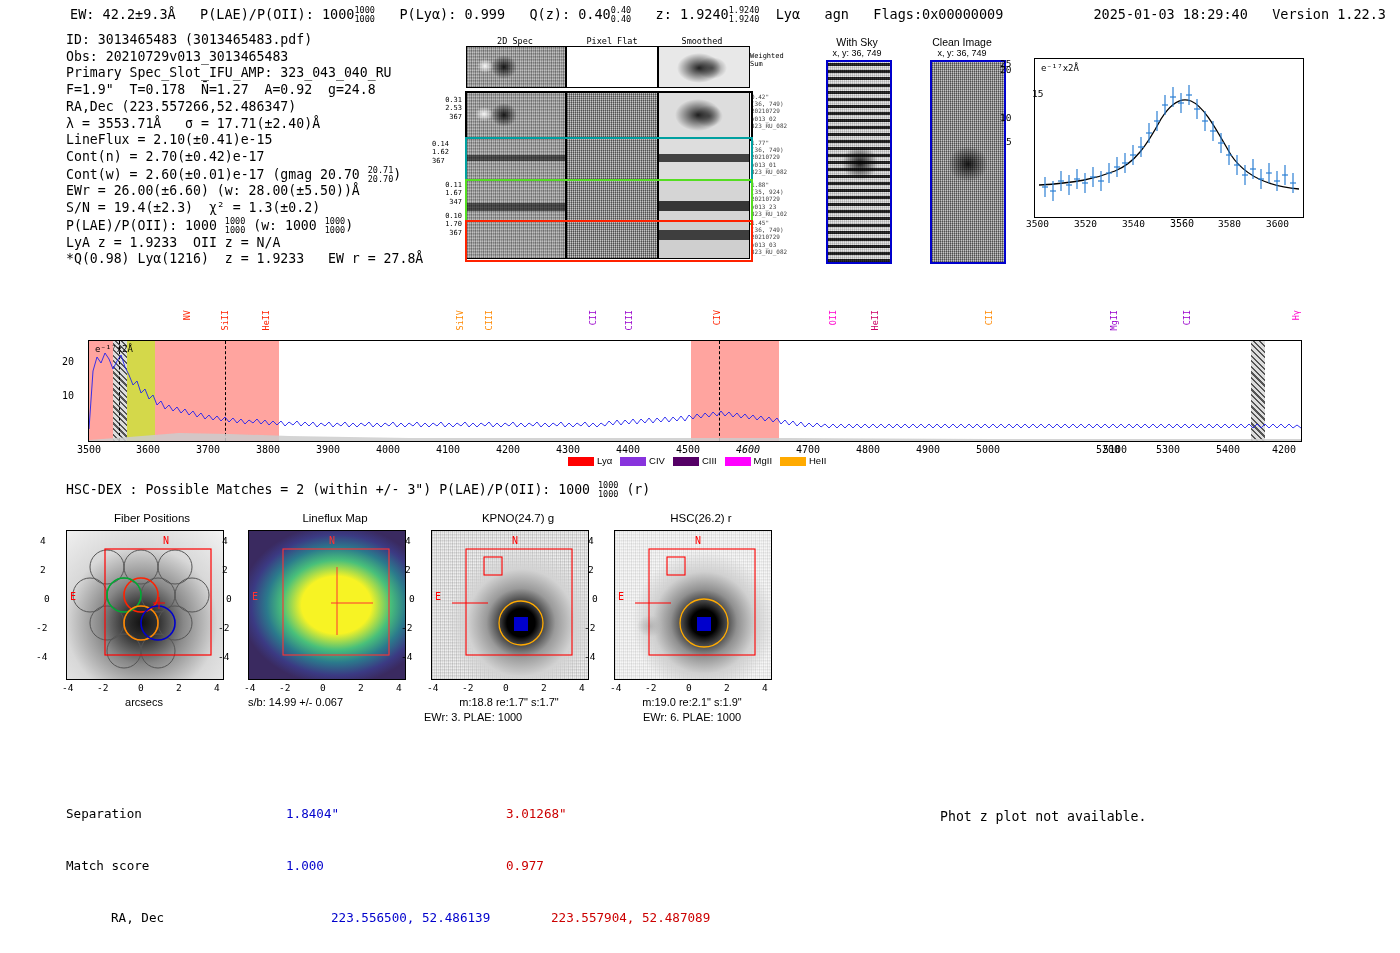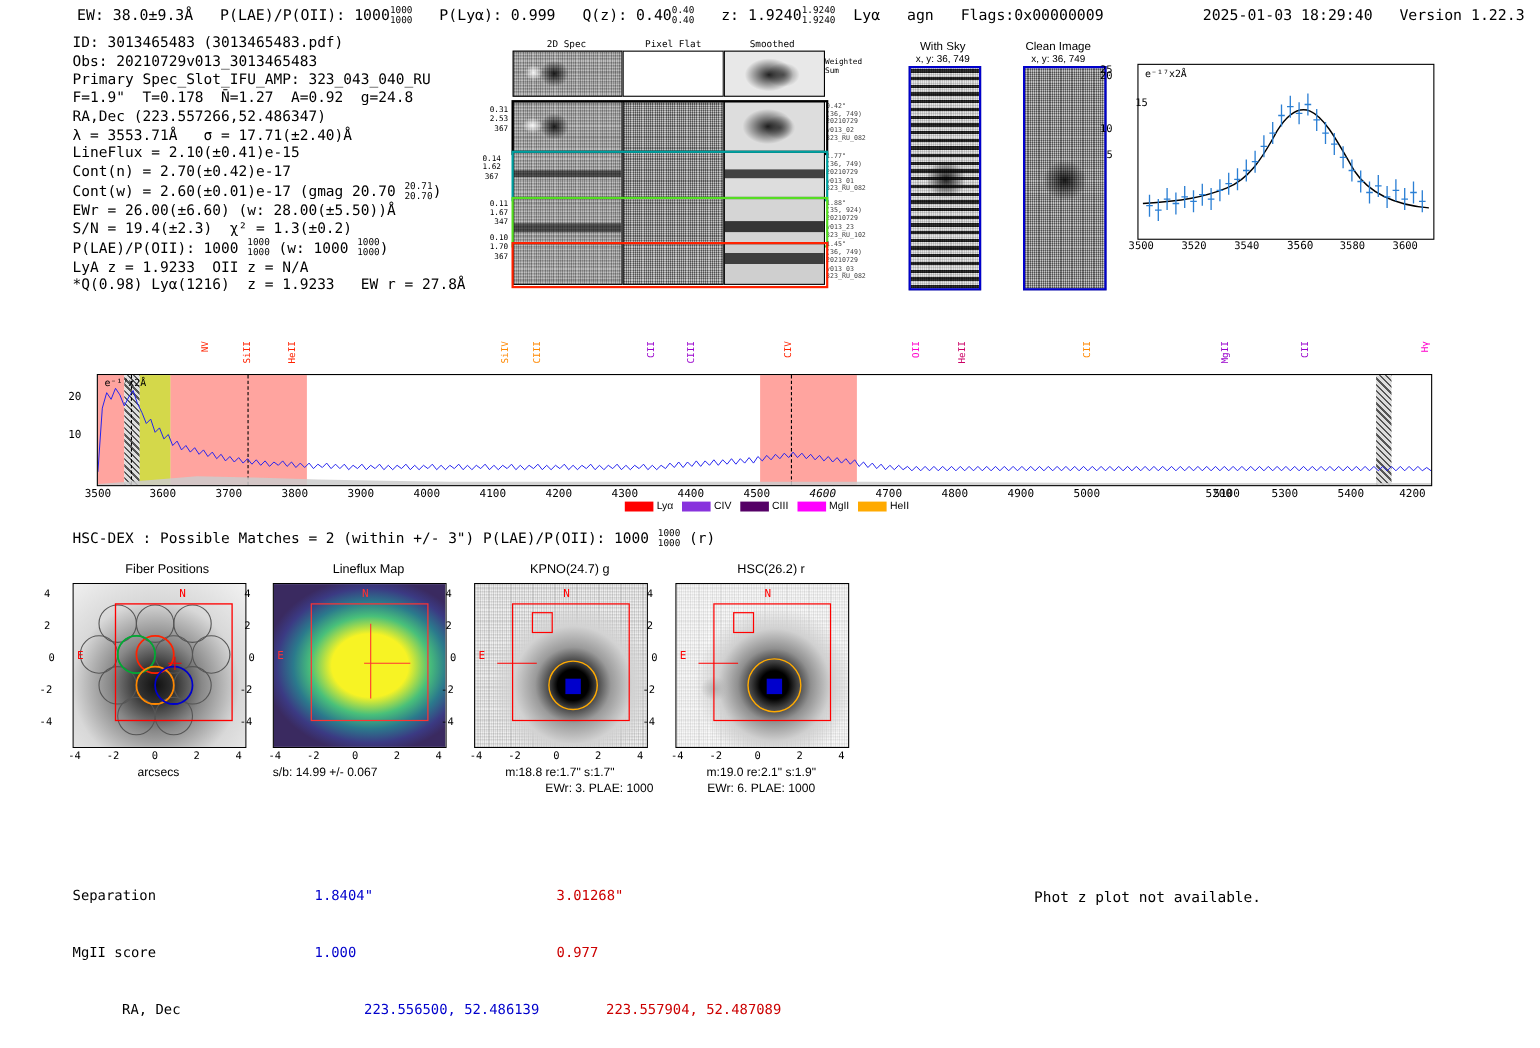--- a/index.html
+++ b/index.html
@@ -45,21 +45,21 @@
   .col-b{color:#0000cc;}
   .col-r{color:#cc0000;}
   #photoz{position:absolute;left:940px;top:809px;font-size:13.2px;}
   #hscdex{position:absolute;left:66px;top:481px;font-size:13.2px;white-space:nowrap;}
   #hscdex .frac{display:inline-block;vertical-align:middle;font-size:8.5px;line-height:1.05;text-align:center;}
 </style>
 </head>
 <body>
 
 <div class="abs mono" id="hdr">
-  <span>EW: 38.0±9.3Å</span>&nbsp;&nbsp;
+  <span>EW: 42.2±9.3Å</span>&nbsp;&nbsp;
   <span>P(LAE)/P(OII): 1000</span><span class="frac"><span>1000</span><br><span>1000</span></span>&nbsp;&nbsp;
   <span>P(Lyα): 0.999</span>&nbsp;&nbsp;
   <span>Q(z): 0.40</span><span class="frac"><span>0.40</span><br><span>0.40</span></span>&nbsp;&nbsp;
   <span>z: 1.9240</span><span class="frac"><span>1.9240</span><br><span>1.9240</span></span>&nbsp;
   <span>Lyα</span>&nbsp;&nbsp;
   <span>agn</span>&nbsp;&nbsp;
   <span>Flags:0x00000009</span>
 </div>
 <div class="abs mono" id="stamp">
   <span>2025-01-03 18:29:40</span>&nbsp;&nbsp;
@@ -109,21 +109,21 @@
   <div class="blob" style="left:16px;top:6px;width:46px;height:32px;"></div>
   <div class="blob" style="left:36px;top:12px;width:28px;height:22px;opacity:.55;"></div>
 </div>
 <div class="abs lbl-tiny" style="left:751px;top:93px;">0.42"
 (36, 749)
 20210729
 v013_02
 323_RU_082</div>
 <div class="abs" style="left:465px;top:91px;width:284px;height:46px;border:2px solid #000;pointer-events:none;"></div>
 
-<div class="abs lbl-small" style="left:432px;top:140px;width:30px;text-align:center;">0.14
+<div class="abs lbl-small" style="left:432px;top:140px;width:30px;text-align:left;">0.14
 1.62
 367</div>
 <div class="imgbox noise" style="left:466px;top:138px;width:98px;height:40px;border:1px solid #000;">
   <div class="darkband" style="top:16px;height:6px;"></div>
 </div>
 <div class="imgbox noise-fine" style="left:566px;top:138px;width:90px;height:40px;border:1px solid #000;"></div>
 <div class="imgbox" style="left:658px;top:138px;width:90px;height:40px;border:1px solid #000;background:#dddddd;">
   <div class="darkband" style="top:15px;height:8px;background:rgba(0,0,0,.7);"></div>
 </div>
 <div class="abs lbl-tiny" style="left:751px;top:139px;">1.77"
@@ -444,21 +444,21 @@
 <div class="abs" style="left:405px;top:564px;font-size:9.5px;">2</div>
 <div class="abs" style="left:409px;top:593px;font-size:9.5px;">0</div>
 <div class="abs" style="left:401px;top:622px;font-size:9.5px;">-2</div>
 <div class="abs" style="left:401px;top:651px;font-size:9.5px;">-4</div>
 <div class="abs" style="left:427px;top:682px;font-size:9.5px;">-4</div>
 <div class="abs" style="left:462px;top:682px;font-size:9.5px;">-2</div>
 <div class="abs" style="left:503px;top:682px;font-size:9.5px;">0</div>
 <div class="abs" style="left:541px;top:682px;font-size:9.5px;">2</div>
 <div class="abs" style="left:579px;top:682px;font-size:9.5px;">4</div>
 <div class="abs sans" style="left:424px;top:696px;width:170px;text-align:center;font-size:11px;">m:18.8 re:1.7" s:1.7"</div>
-<div class="abs sans" style="left:424px;top:711px;width:170px;text-align:right;font-size:11px;">EWr: 3. PLAE: 1000</div>
+<div class="abs sans" style="left:424px;top:711px;width:170px;text-align:left;font-size:11px;">EWr: 3. PLAE: 1000</div>
 
 <div class="abs sans cuttitle" style="left:611px;top:512px;width:180px;">HSC(26.2) r</div>
 <div class="cut" style="left:614px;top:530px;width:156px;height:148px;">
   <div class="abs noise" style="left:0;top:0;right:0;bottom:0;background-color:#e2e2e2;opacity:.35;"></div>
   <div class="abs" style="left:0;top:0;right:0;bottom:0;background:radial-gradient(circle at 57% 62%, #000 0%, #000 10%, #3a3a3a 16%, #909090 26%, #d0d0d0 40%, rgba(235,235,235,0) 56%);"></div>
   <div class="abs" style="left:22px;top:84px;width:26px;height:22px;border-radius:50%;background:radial-gradient(closest-side,#b4b4b4,rgba(220,220,220,0));"></div>
   <svg width="156" height="148" style="position:absolute;left:0;top:0;">
     <rect x="34" y="18" width="106" height="106" fill="none" stroke="#ff0000" stroke-width="1.1"></rect>
     <rect x="52" y="26" width="18" height="18" fill="none" stroke="#ff0000" stroke-width="1.1"></rect>
     <circle cx="89" cy="92" r="24" fill="none" stroke="#ffaa00" stroke-width="1.3"></circle>
@@ -476,21 +476,21 @@
 <div class="abs" style="left:610px;top:682px;font-size:9.5px;">-4</div>
 <div class="abs" style="left:645px;top:682px;font-size:9.5px;">-2</div>
 <div class="abs" style="left:686px;top:682px;font-size:9.5px;">0</div>
 <div class="abs" style="left:724px;top:682px;font-size:9.5px;">2</div>
 <div class="abs" style="left:762px;top:682px;font-size:9.5px;">4</div>
 <div class="abs sans" style="left:607px;top:696px;width:170px;text-align:center;font-size:11px;">m:19.0 re:2.1" s:1.9"</div>
 <div class="abs sans" style="left:607px;top:711px;width:170px;text-align:center;font-size:11px;">EWr: 6. PLAE: 1000</div>
 
 <div class="abs mono" id="tbl">
   <div><span style="display:inline-block;width:220px;">Separation</span><span class="col-b" style="display:inline-block;width:220px;">1.8404"</span><span class="col-r">3.01268"</span></div>
-  <div><span style="display:inline-block;width:220px;">MgII score</span><span class="col-b" style="display:inline-block;width:220px;">1.000</span><span class="col-r">0.977</span></div>
+  <div><span style="display:inline-block;width:220px;">Match score</span><span class="col-b" style="display:inline-block;width:220px;">1.000</span><span class="col-r">0.977</span></div>
   <div><span style="display:inline-block;width:220px;margin-left:45px;">RA, Dec</span><span class="col-b" style="display:inline-block;width:220px;">223.556500, 52.486139</span><span class="col-r">223.557904, 52.487089</span></div>
   
   
   
   
   
 </div>
 
 <div class="abs mono" id="photoz">Phot z plot not available.</div>
 

